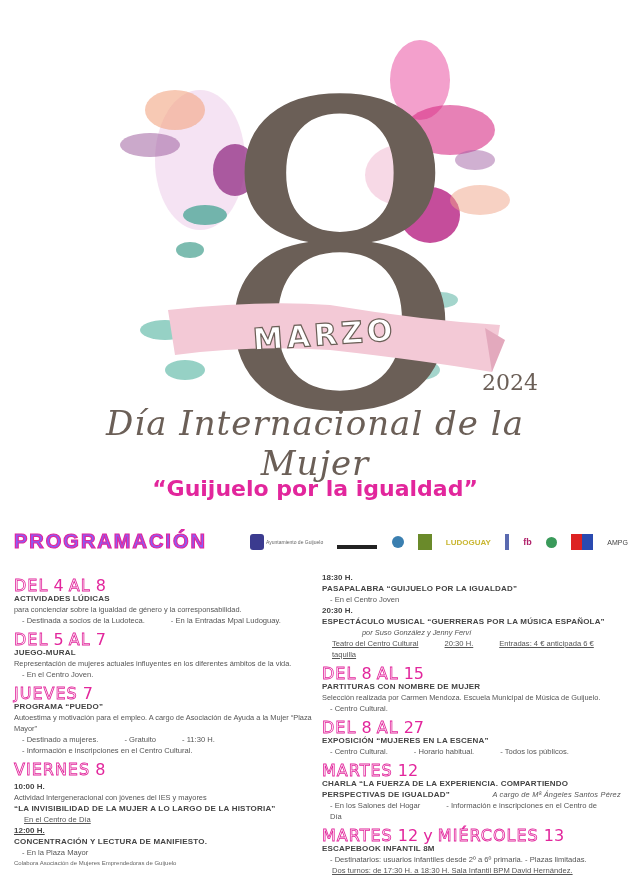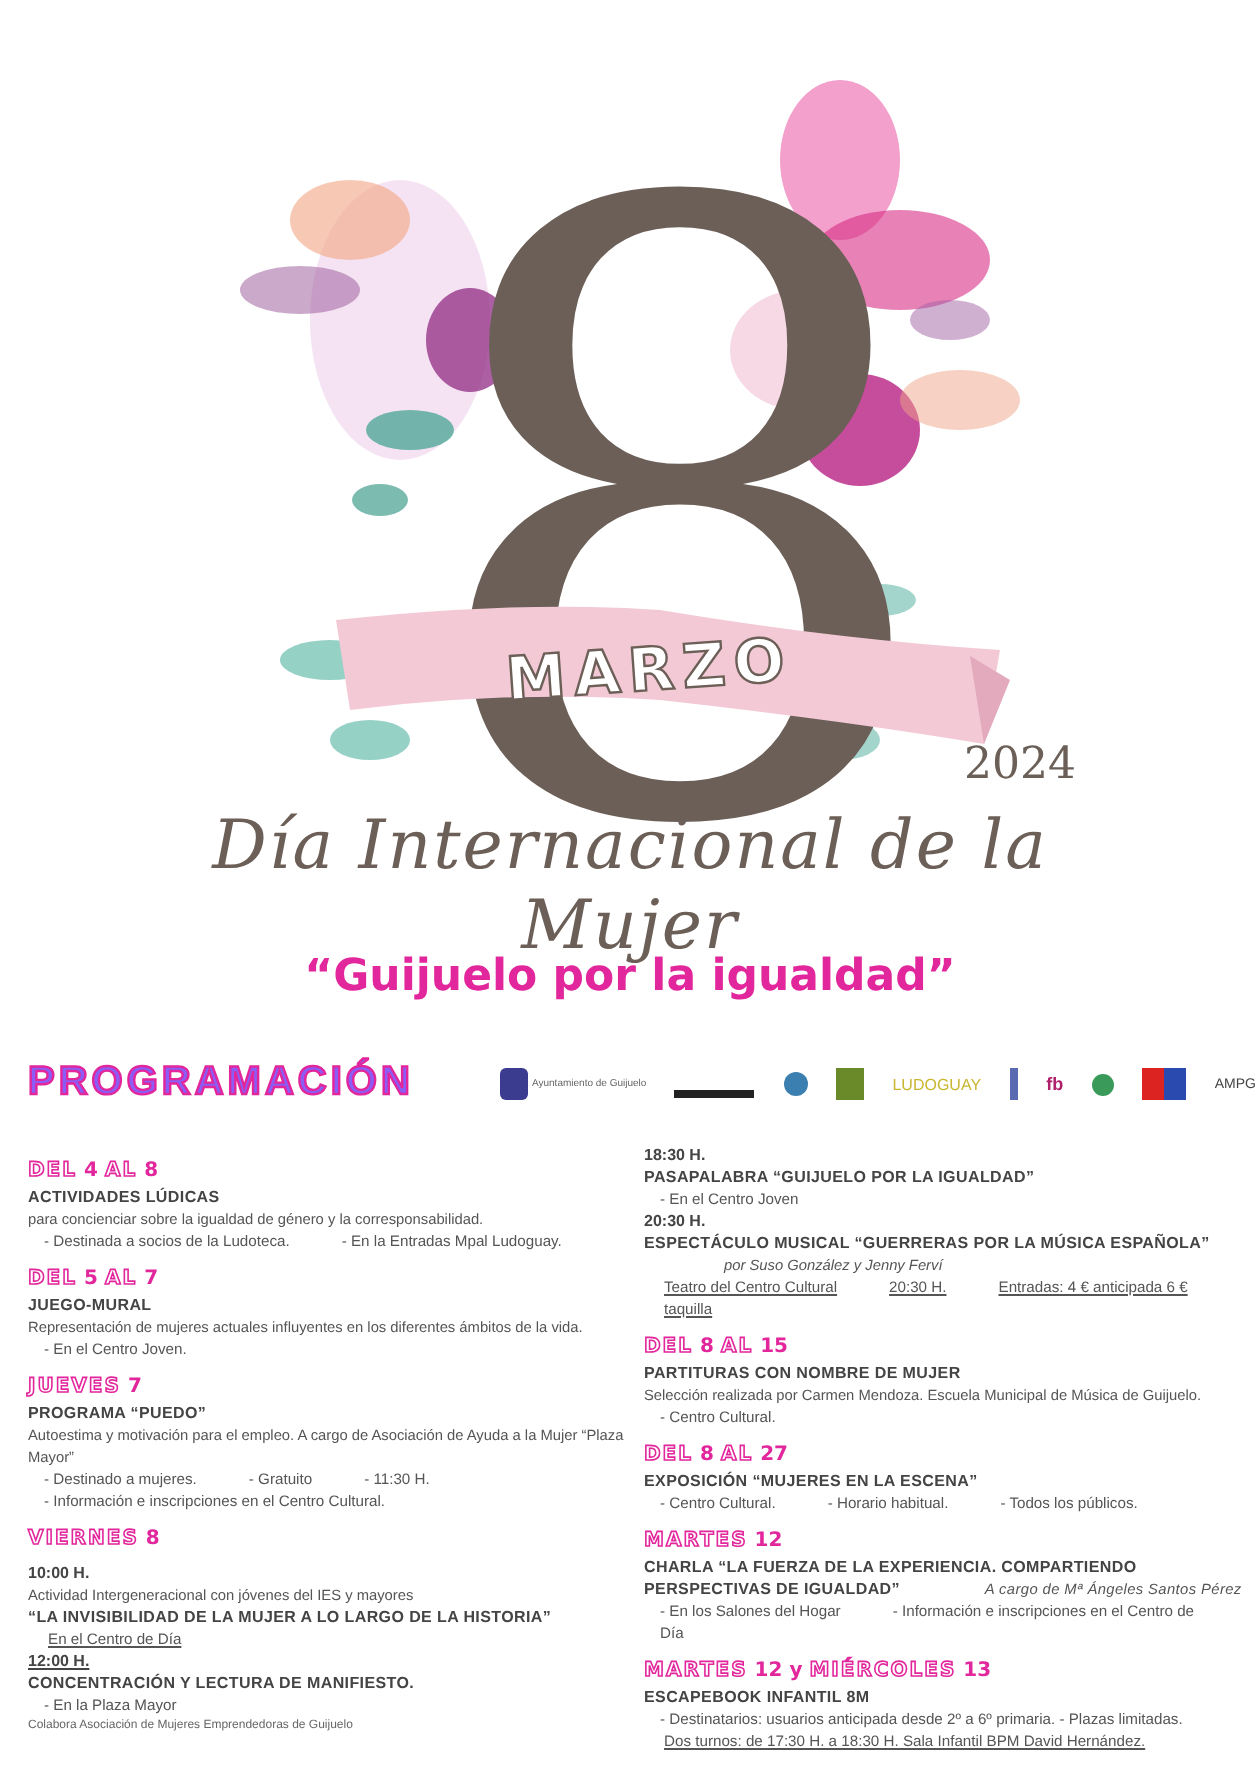--- a/index.html
+++ b/index.html
@@ -9,21 +9,21 @@
   .year { left:482px; top:370px; font-family:"DejaVu Serif", serif; font-size:22px; color:#6b5f57; }
   .script-title { left:70px; top:403px; width:490px; text-align:center; font-family:"DejaVu Serif", serif; font-style:italic; font-size:34px; color:#6b5f57; letter-spacing:1px; }
   .slogan { left:0; top:476px; width:630px; text-align:center; font-family:"DejaVu Sans", sans-serif; font-weight:bold; font-size:22px; color:#e2269c; }
   .prog-title { left:14px; top:530px; font-family:Liberation Sans, sans-serif; font-weight:bold; font-size:20px; letter-spacing:2px; color:#8b5cf6; -webkit-text-stroke:1.2px #e2269c; }
   .logos { left:250px; top:530px; width:378px; height:24px; display:flex; align-items:center; justify-content:space-between; }
   .logo { height:18px; display:flex; align-items:center; gap:2px; font-size:5px; color:#666; }
   .logo .box { width:14px; height:16px; }
   .col { position:absolute; font-size:8px; line-height:11px; }
   .col.left { left:14px; top:572px; width:300px; }
   .col.right { left:322px; top:572px; width:300px; }
-  .day { font-family:"DejaVu Sans", sans-serif; font-weight:bold; font-size:10px; line-height:15px; margin-top:6px; }
+  .day { font-family:"DejaVu Sans", sans-serif; font-weight:normal; font-size:16px; line-height:15px; margin-top:6px; }
   .day .o { color:#fff; -webkit-text-stroke:0.8px #e2269c; letter-spacing:1px; }
   .day .n { color:#e2269c; }
   .ev-title { font-weight:bold; font-size:8px; color:#444; letter-spacing:0.2px; }
   .time { font-weight:bold; font-size:8px; color:#444; }
   .time.u { text-decoration:underline; }
   .desc { font-size:7.4px; color:#555; }
   .bullet { font-family:"Liberation Sans Narrow","Liberation Sans", sans-serif; font-size:7.6px; color:#555; padding-left:8px; }
   .bullet span { margin-right:26px; }
   .small { font-size:6px; color:#666; }
   .it { font-style:italic; font-weight:normal;margin-left:40px; }
@@ -75,21 +75,21 @@
   <div class="logo">
       <div class="box" style="width:40px;height:10px;border-bottom:4px solid #222"></div>
     </div>
   <div class="logo">
       <div class="box" style="background:#3a7fb0;border-radius:50%;width:12px;height:12px"></div>
     </div>
   <div class="logo">
       <div class="box" style="background:#6a8a2a"></div>
     </div>
   <div class="logo">
-      <span style="font-size:8px;font-weight:normal;color:#c9b630">LUDOGUAY</span>
+      <span style="font-size:8px;font-weight:bold;color:#c9b630">LUDOGUAY</span>
     </div>
   <div class="logo">
       <div class="box" style="width:4px;background:#5a6ab0"></div>
     </div>
   <div class="logo">
       <span style="font-size:9px;font-weight:bold;color:#b0206a">fb</span>
     </div>
   <div class="logo">
       <div class="box" style="background:#3a9a5a;border-radius:50%;width:11px;height:11px"></div>
     </div>
@@ -157,16 +157,16 @@
     <div class="bullet"><span>- Centro Cultural.</span><span>- Horario habitual.</span><span>- Todos los públicos.</span></div>
   </div>
   <div>
     <div class="day"><span class="o">MARTES</span> <span class="n">12</span></div>
     <div class="ev-title"><span>CHARLA “LA FUERZA DE LA EXPERIENCIA. COMPARTIENDO PERSPECTIVAS DE IGUALDAD”</span> <span class="desc it">A cargo de Mª Ángeles Santos Pérez</span></div>
     <div class="bullet"><span>- En los Salones del Hogar</span><span>- Información e inscripciones en el Centro de Día</span></div>
   </div>
   <div>
     <div class="day"><span class="o">MARTES</span> <span class="n">12</span> <span class="n">y</span> <span class="o">MIÉRCOLES</span> <span class="n">13</span></div>
     <div class="ev-title">ESCAPEBOOK INFANTIL 8M</div>
-    <div class="bullet">- Destinatarios: usuarios anticipada desde 2º a 6º primaria.      - Plazas limitadas.</div>
+    <div class="bullet">- Destinatarios: usuarios infantiles desde 2º a 6º primaria.      - Plazas limitadas.</div>
     <div class="bullet ind">  Dos turnos: de 17:30 H. a 18:30 H.      Sala Infantil BPM David Hernández.</div>
   </div>
 </div>
 
 </body></html>

